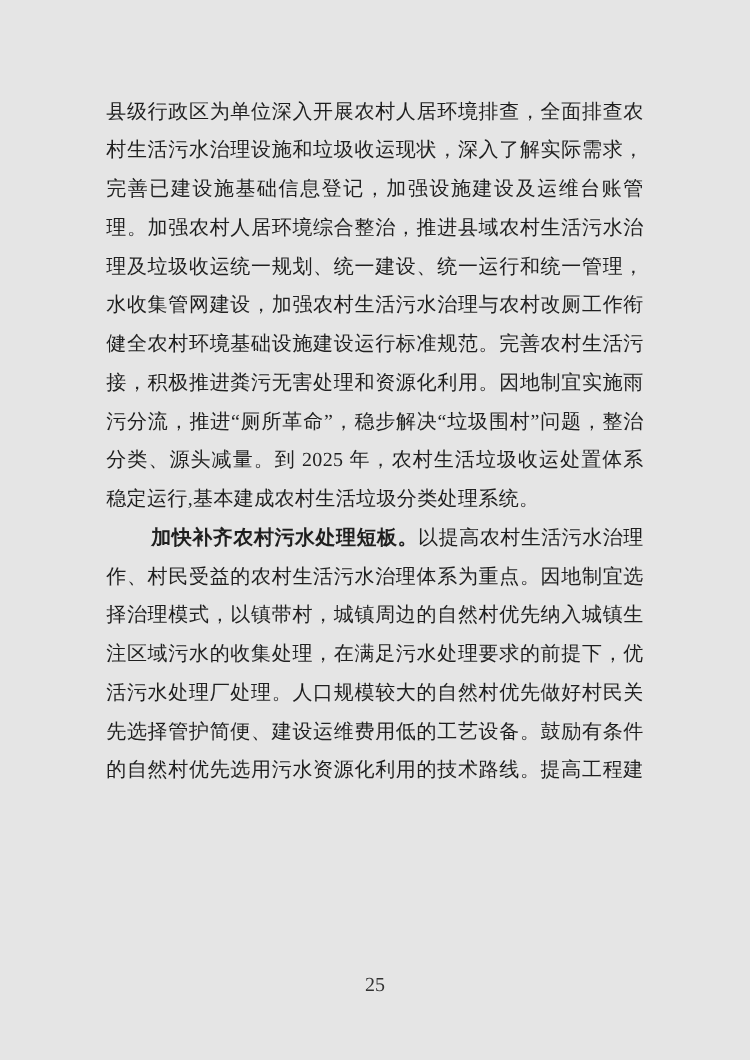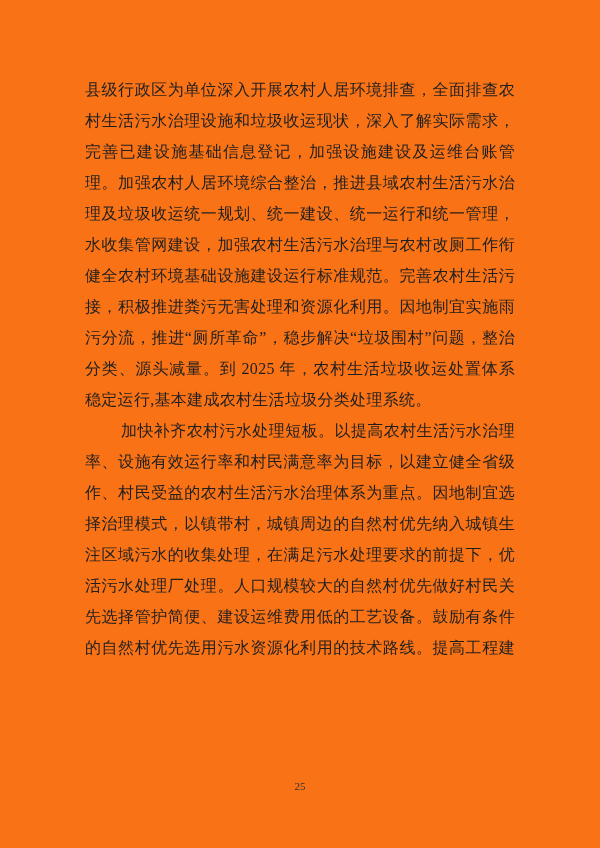--- a/index.html
+++ b/index.html
@@ -10,21 +10,21 @@
   body {
     width: 600px;
     height: 848px;
     overflow: hidden;
     font-family: "Liberation Serif", "DejaVu Serif", serif;
   }
   .page {
     position: relative;
     width: 600px;
     height: 848px;
-    background: #f97316;
+    background: #e5e5e5;
     color: #1f1f1f;
   }
   .text-block {
     position: absolute;
     left: 85px;
     top: 74px;
     width: 430px;
   }
   .line {
     height: 31px;
@@ -34,30 +34,30 @@
     color: #1f1f1f;
   }
   .line.j {
     text-align: justify;
     text-align-last: justify;
   }
   .line.ind {
     text-indent: 36px;
   }
   .run-b {
-    font-weight: normal;
+    font-weight: bold;
     margin-top: 48px;
   }
   .page-number {
     position: absolute;
     top: 780px;
     left: 0;
     width: 600px;
     text-align: center;
-    font-size: 11px;
+    font-size: 16px;
     letter-spacing: 0;
     color: #333333;
   }
 </style>
 </head>
 <body>
 
 <div class="page">
   <div class="text-block" id="doc-text">
       <div class="line j"><span class="run">县级行政区为单位深入开展农村人居环境排查，全面排查农</span></div>
@@ -65,21 +65,20 @@
       <div class="line j"><span class="run">完善已建设施基础信息登记，加强设施建设及运维台账管</span></div>
       <div class="line j"><span class="run">理。加强农村人居环境综合整治，推进县域农村生活污水治</span></div>
       <div class="line j"><span class="run">理及垃圾收运统一规划、统一建设、统一运行和统一管理，</span></div>
       <div class="line j"><span class="run">水收集管网建设，加强农村生活污水治理与农村改厕工作衔</span></div>
       <div class="line j"><span class="run">健全农村环境基础设施建设运行标准规范。完善农村生活污</span></div>
       <div class="line j"><span class="run">接，积极推进粪污无害处理和资源化利用。因地制宜实施雨</span></div>
       <div class="line j"><span class="run">污分流，推进“厕所革命”，稳步解决“垃圾围村”问题，整治</span></div>
       <div class="line j"><span class="run">分类、源头减量。到 2025 年，农村生活垃圾收运处置体系</span></div>
       <div class="line"><span class="run">稳定运行,基本建成农村生活垃圾分类处理系统。</span></div>
       <div class="line j ind"><span class="run-b">加快补齐农村污水处理短板。</span><span class="run">以提高农村生活污水治理</span></div>
-      <div class="line j"><span class="run">率、设施有效运行率和村民满意率为目标，以建立健全省级</span></div>
       <div class="line j"><span class="run">作、村民受益的农村生活污水治理体系为重点。因地制宜选</span></div>
       <div class="line j"><span class="run">择治理模式，以镇带村，城镇周边的自然村优先纳入城镇生</span></div>
       <div class="line j"><span class="run">注区域污水的收集处理，在满足污水处理要求的前提下，优</span></div>
       <div class="line j"><span class="run">活污水处理厂处理。人口规模较大的自然村优先做好村民关</span></div>
       <div class="line j"><span class="run">先选择管护简便、建设运维费用低的工艺设备。鼓励有条件</span></div>
       <div class="line j"><span class="run">的自然村优先选用污水资源化利用的技术路线。提高工程建</span></div>
     </div>
   <div class="page-number">25</div>
 </div>
 

